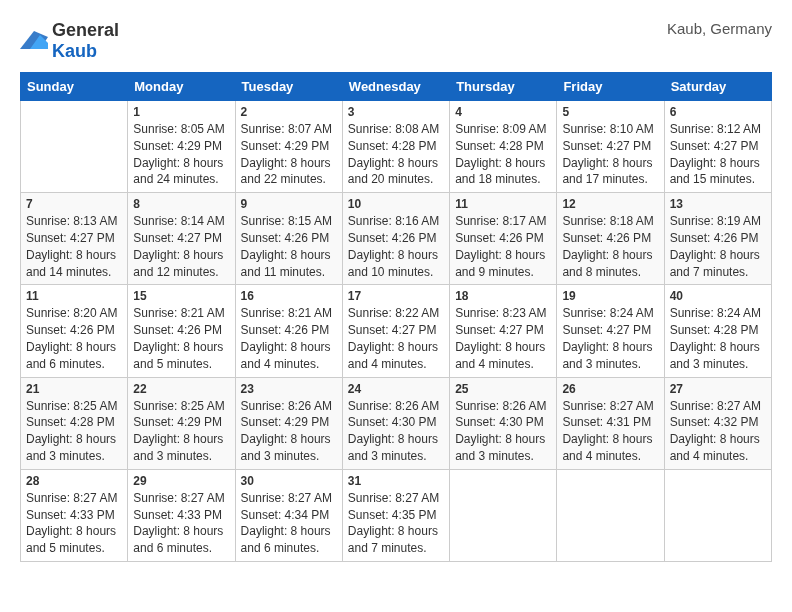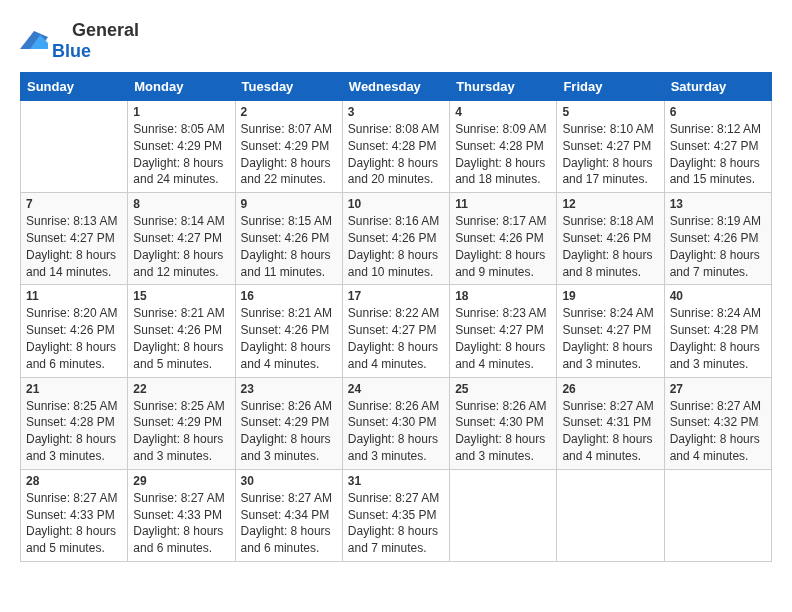--- a/index.html
+++ b/index.html
@@ -84,25 +84,26 @@
 </head>
 <body>
 
 <div class="header">
   <div class="logo">
     <svg class="logo-icon" viewBox="0 0 28 24" xmlns="http://www.w3.org/2000/svg">
       <polygon points="0,20 14,2 28,8 20,20" fill="#1565c0" opacity="0.85"></polygon>
       <polygon points="10,20 20,6 28,14 28,20" fill="#42a5f5"></polygon>
     </svg>
     <div>
-      <span style="font-size:18px;font-weight:bold;color:#333;margin-left:20px;">General</span><br>
-      <span style="font-size:18px;font-weight:bold;color:#1565c0;">Blue</span>
+      <span style="font-size:18px;font-weight:bold;color:#333;">General</span><br>
+      <span style="font-size:18px;font-weight:bold;color:#1565c0;">Kaub</span>
     </div>
   </div>
   <div class="title-block">
+    <div class="location-title">Kaub, Germany</div>
   </div>
 </div>
 
 <table>
   <thead>
     <tr>
     <th>Sunday</th>
         <th>Monday</th>
         <th>Tuesday</th>
         <th>Wednesday</th>

